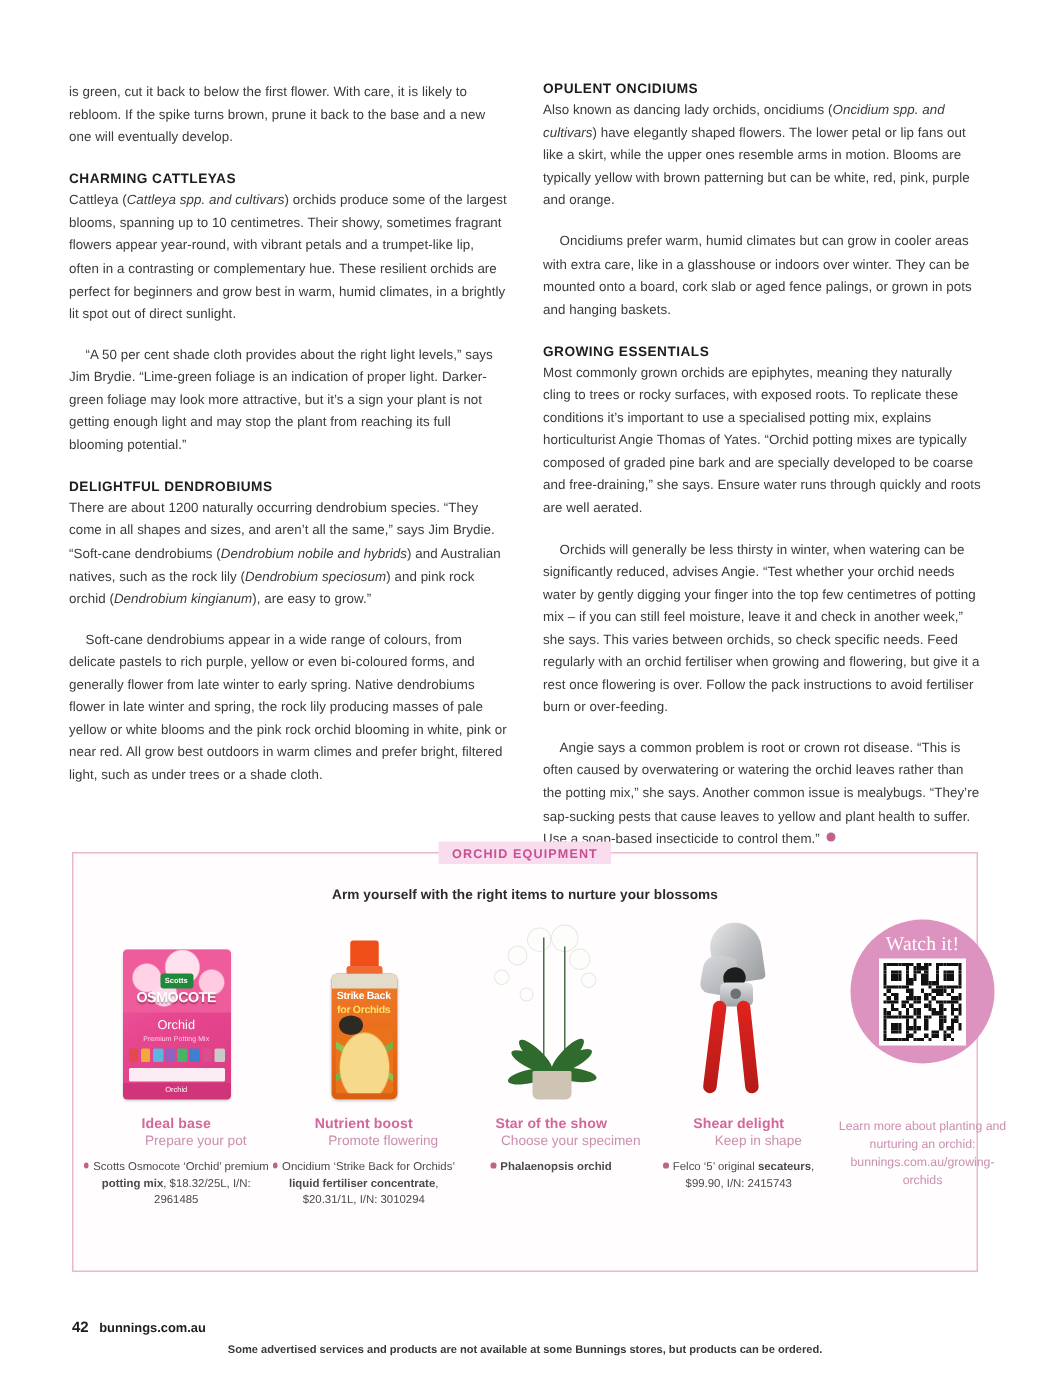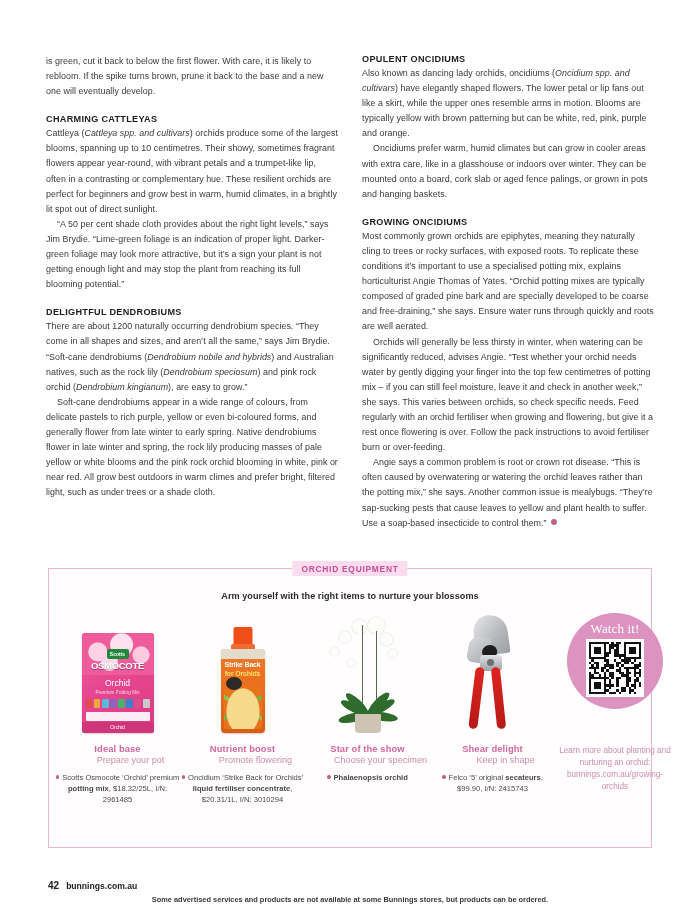--- a/index.html
+++ b/index.html
@@ -23,21 +23,21 @@
   .col { width:292px; }
 
   .body-p {
     font-size:8.9px;
     line-height:15.1px;
     color:#3a3a3a;
     text-align:left;
     letter-spacing:.005em;
   }
   .body-p.indent { text-indent:11px; }
-  .body-p + .body-p { margin-top:0; }
+  .body-p + .body-p { margin-top:12px; }
 
   .sec-head {
     font-size:9.1px;
     font-weight:bold;
     letter-spacing:.035em;
     color:#1d1d1d;
     margin-top:15px;
     margin-bottom:2px;
   }
   .sec-head.first { margin-top:0; }
@@ -332,21 +332,21 @@
       <p class="body-p">Cattleya (<span class="it">Cattleya spp. and cultivars</span>) orchids produce some of the largest blooms, spanning up to 10 centimetres. Their showy, sometimes fragrant flowers appear year-round, with vibrant petals and a trumpet-like lip, often in a contrasting or complementary hue. These resilient orchids are perfect for beginners and grow best in warm, humid climates, in a brightly lit spot out of direct sunlight.</p>
       <p class="body-p indent">“A 50 per cent shade cloth provides about the right light levels,” says Jim Brydie. “Lime-green foliage is an indication of proper light. Darker-green foliage may look more attractive, but it’s a sign your plant is not getting enough light and may stop the plant from reaching its full blooming potential.”</p>
       <div class="sec-head">DELIGHTFUL DENDROBIUMS</div>
       <p class="body-p">There are about 1200 naturally occurring dendrobium species. “They come in all shapes and sizes, and aren’t all the same,” says Jim Brydie. “Soft-cane dendrobiums (<span class="it">Dendrobium nobile and hybrids</span>) and Australian natives, such as the rock lily (<span class="it">Dendrobium speciosum</span>) and pink rock orchid (<span class="it">Dendrobium kingianum</span>), are easy to grow.”</p>
       <p class="body-p indent">Soft-cane dendrobiums appear in a wide range of colours, from delicate pastels to rich purple, yellow or even bi-coloured forms, and generally flower from late winter to early spring. Native dendrobiums flower in late winter and spring, the rock lily producing masses of pale yellow or white blooms and the pink rock orchid blooming in white, pink or near red. All grow best outdoors in warm climes and prefer bright, filtered light, such as under trees or a shade cloth.</p>
     </div>
   <div class="col" id="col-right">
       <div class="sec-head first">OPULENT ONCIDIUMS</div>
       <p class="body-p">Also known as dancing lady orchids, oncidiums (<span class="it">Oncidium spp. and cultivars</span>) have elegantly shaped flowers. The lower petal or lip fans out like a skirt, while the upper ones resemble arms in motion. Blooms are typically yellow with brown patterning but can be white, red, pink, purple and orange.</p>
       <p class="body-p indent">Oncidiums prefer warm, humid climates but can grow in cooler areas with extra care, like in a glasshouse or indoors over winter. They can be mounted onto a board, cork slab or aged fence palings, or grown in pots and hanging baskets.</p>
-      <div class="sec-head">GROWING ONCIDIUMS</div>
+      <div class="sec-head">GROWING ESSENTIALS</div>
       <p class="body-p">Most commonly grown orchids are epiphytes, meaning they naturally cling to trees or rocky surfaces, with exposed roots. To replicate these conditions it’s important to use a specialised potting mix, explains horticulturist Angie Thomas of Yates. “Orchid potting mixes are typically composed of graded pine bark and are specially developed to be coarse and free-draining,” she says. Ensure water runs through quickly and roots are well aerated.</p>
       <p class="body-p indent">Orchids will generally be less thirsty in winter, when watering can be significantly reduced, advises Angie. “Test whether your orchid needs water by gently digging your finger into the top few centimetres of potting mix – if you can still feel moisture, leave it and check in another week,” she says. This varies between orchids, so check specific needs. Feed regularly with an orchid fertiliser when growing and flowering, but give it a rest once flowering is over. Follow the pack instructions to avoid fertiliser burn or over-feeding.</p>
       <p class="body-p indent">Angie says a common problem is root or crown rot disease. “This is often caused by overwatering or watering the orchid leaves rather than the potting mix,” she says. Another common issue is mealybugs. “They’re sap-sucking pests that cause leaves to yellow and plant health to suffer. Use a soap-based insecticide to control them.”<span class="endmark"></span></p>
     </div>
 </div>
 
 <div class="equip">
   <div class="equip-tag">ORCHID EQUIPMENT</div>
   <div class="equip-sub">Arm yourself with the right items to nurture your blossoms</div>
 

